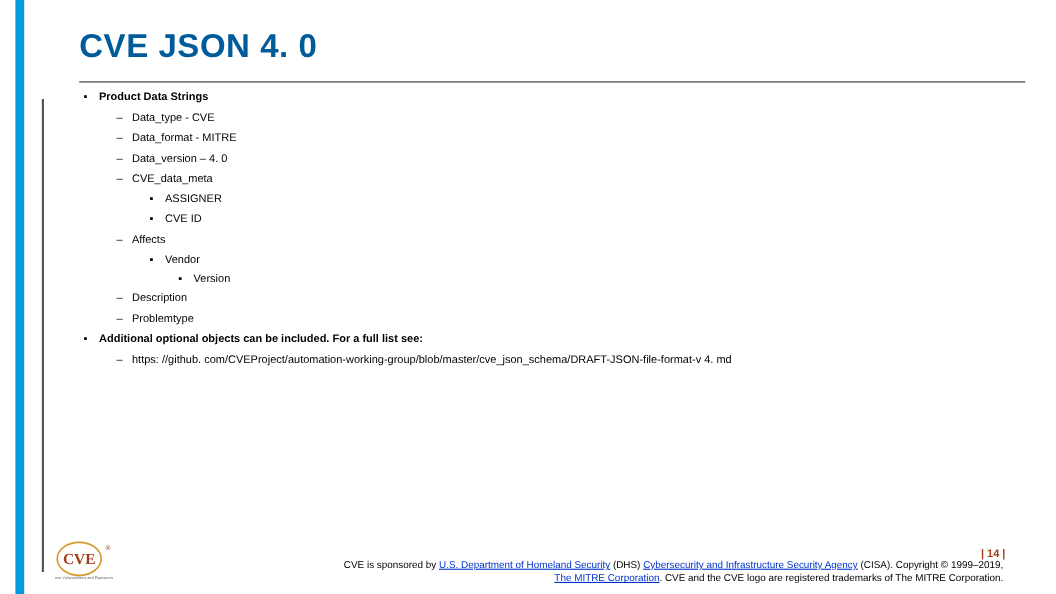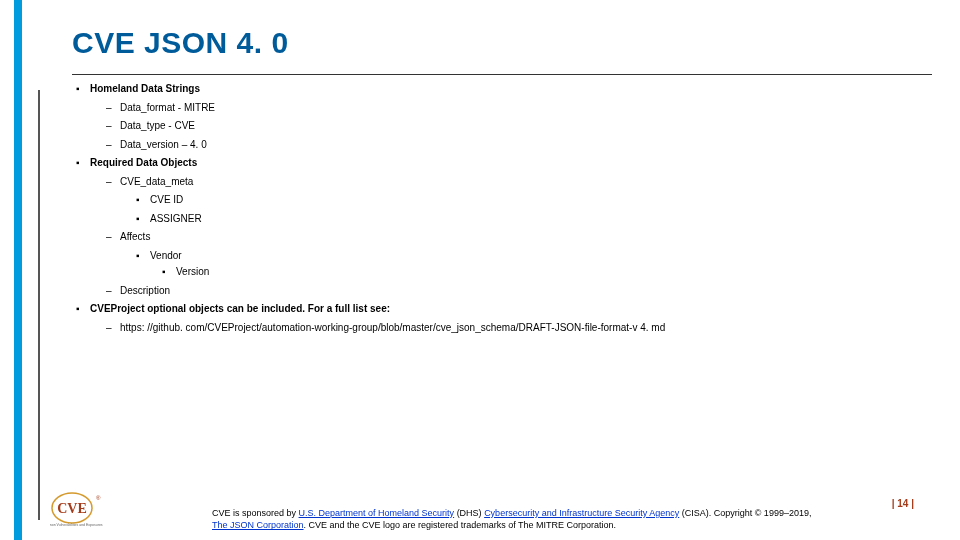--- a/index.html
+++ b/index.html
@@ -15,66 +15,66 @@
 .bullet-1 > .bm { display: inline-block; width: 14px; }
 .bullet-1 > .txt { font-weight: bold; }
 .bullet-2 { margin: 6px 0 4px 34px; }
 .bullet-2 > .bm { display: inline-block; width: 14px; }
 .bullet-3 { margin: 6px 0 4px 64px; }
 .bullet-3 > .bm { display: inline-block; width: 14px; }
 .bullet-4 { margin: 6px 0 4px 94px; }
 .bullet-4 > .bm { display: inline-block; width: 14px; }
 .bullet-5 { margin: 4px 0 4px 90px; }
 .bullet-5 > .bm { display: inline-block; width: 14px; }
-.footer { position: absolute; bottom: 8px; left: 72px; right: 48px; font-size: 9px; color: #000; }
+.footer { position: absolute; bottom: 8px; left: 72px; right: 48px; font-size: 9px; color: #000; text-align: right; }
 .page-num { position: absolute; right: 46px; bottom: 31px; font-size: 10px; color: #a33c1a; font-weight: bold; }
 .logo { position: absolute; left: 50px; bottom: 12px; width: 62px; height: 38px; text-decoration: underline; }
 .logo svg { width: 62px; height: 38px; }
 .link { color: #0033cc; text-decoration: underline; }
 .footer-text { margin-left: 140px; display: block; line-height: 1.4; }
 </style>
 </head>
 <body>
 
 <div class="accent-bar"></div>
 <div class="inner-border"></div>
 
 <div class="slide">
   <div class="title">CVE JSON 4. 0</div>
   <hr class="hr">
   <div class="content">
     <ul>
-      <li class="bullet-1"><span class="bm">▪</span><span class="txt">Homeland Data Strings</span></li>
+      <li class="bullet-1"><span class="bm">▪</span><span class="txt">Product Data Strings</span></li>
+      <li class="bullet-2"><span class="bm">–</span><span>Data_type - CVE</span></li>
       <li class="bullet-2"><span class="bm">–</span><span>Data_format - MITRE</span></li>
-      <li class="bullet-2"><span class="bm">–</span><span>Data_type - CVE</span></li>
       <li class="bullet-2"><span class="bm">–</span><span>Data_version – 4. 0</span></li>
 
-      <li class="bullet-1"><span class="bm">▪</span><span class="txt">Required Data Objects</span></li>
       <li class="bullet-2"><span class="bm">–</span><span>CVE_data_meta</span></li>
+      <li class="bullet-3"><span class="bm">▪</span><span>ASSIGNER</span></li>
       <li class="bullet-3"><span class="bm">▪</span><span>CVE ID</span></li>
-      <li class="bullet-3"><span class="bm">▪</span><span>ASSIGNER</span></li>
       <li class="bullet-2"><span class="bm">–</span><span>Affects</span></li>
       <li class="bullet-3"><span class="bm">▪</span><span>Vendor</span></li>
       <li class="bullet-5"><span class="bm">▪</span><span>Version</span></li>
       <li class="bullet-2"><span class="bm">–</span><span>Description</span></li>
+      <li class="bullet-2"><span class="bm">–</span><span>Problemtype</span></li>
 
-      <li class="bullet-1"><span class="bm">▪</span><span class="txt">CVEProject optional objects can be included.  For a full list see:</span></li>
+      <li class="bullet-1"><span class="bm">▪</span><span class="txt">Additional optional objects can be included.  For a full list see:</span></li>
       <li class="bullet-2"><span class="bm">–</span><span>https: //github. com/CVEProject/automation-working-group/blob/master/cve_json_schema/DRAFT-JSON-file-format-v 4. md</span></li>
     </ul>
   </div>
 </div>
 
 <div class="page-num">| 14 |</div>
 
 <div class="logo">
   <svg viewBox="0 0 62 38">
     <ellipse cx="22" cy="18" rx="20" ry="15" fill="none" stroke="#d59a2d" stroke-width="1.5"></ellipse>
     <text x="22" y="23" font-size="14" font-weight="bold" fill="#a33c1a" text-anchor="middle" font-family="Georgia">CVE</text>
     <text x="46" y="10" font-size="6" fill="#a33c1a">®</text>
     <text x="22" y="36" font-size="3.5" fill="#666" text-anchor="middle">Common Vulnerabilities and Exposures</text>
   </svg>
 </div>
 
 <div class="footer">
   <span class="footer-text">
-    <span>CVE is sponsored by </span><span class="link">U.S. Department of Homeland Security</span><span> (DHS) </span><span class="link">Cybersecurity and Infrastructure Security Agency</span><span> (CISA). Copyright © 1999–2019, </span><br><span class="link">The JSON Corporation</span><span>. CVE and the CVE logo are registered trademarks of The MITRE Corporation.</span>
+    <span>CVE is sponsored by </span><span class="link">U.S. Department of Homeland Security</span><span> (DHS) </span><span class="link">Cybersecurity and Infrastructure Security Agency</span><span> (CISA). Copyright © 1999–2019, </span><br><span class="link">The MITRE Corporation</span><span>. CVE and the CVE logo are registered trademarks of The MITRE Corporation.</span>
   </span>
 </div>
 
 </body></html>

